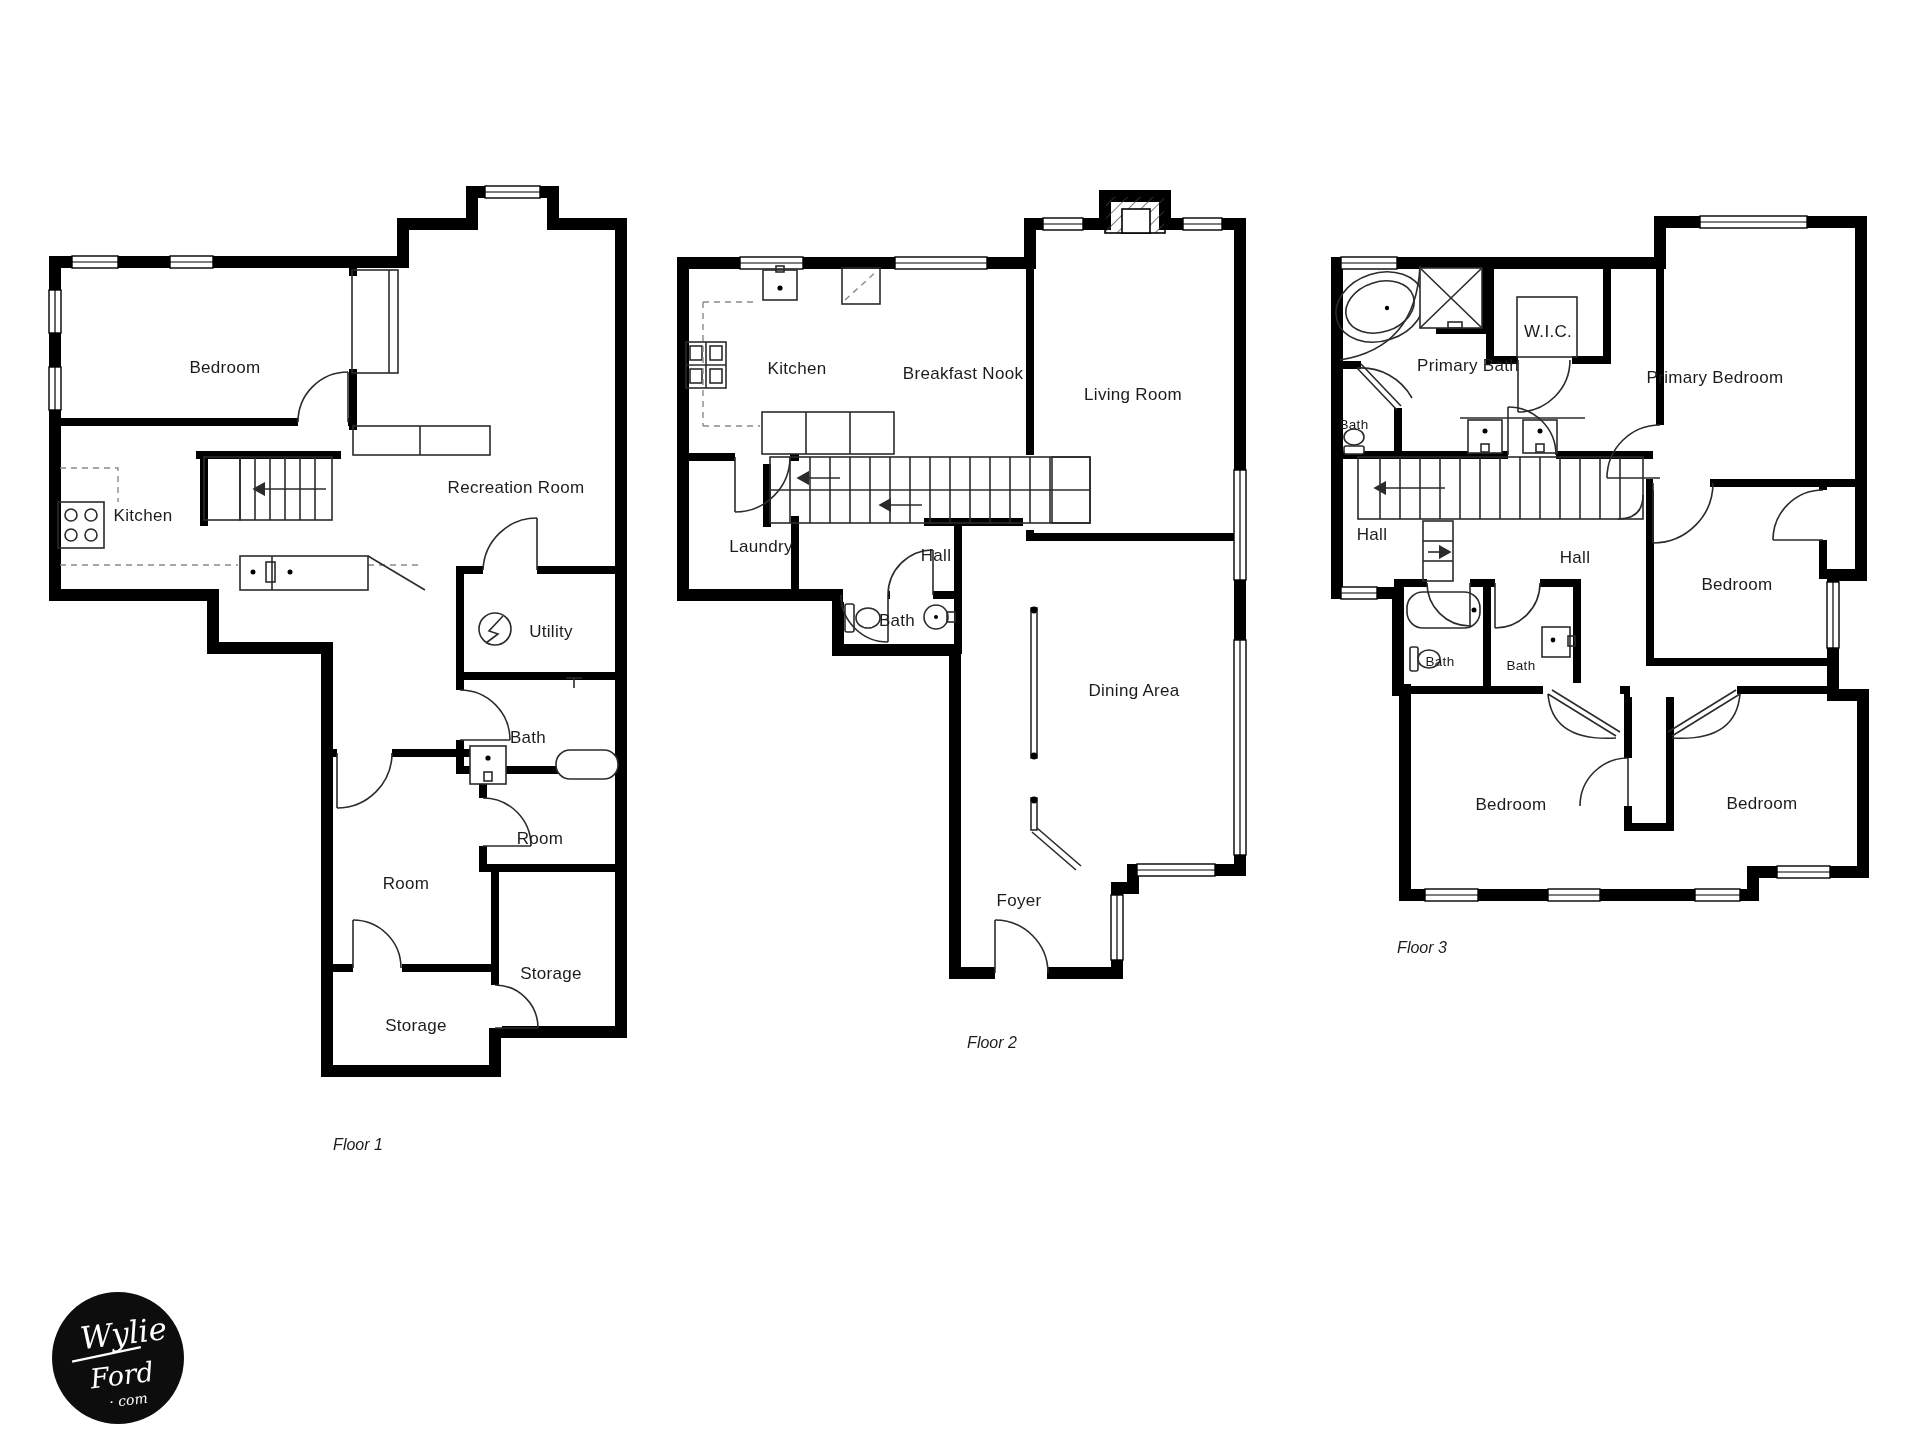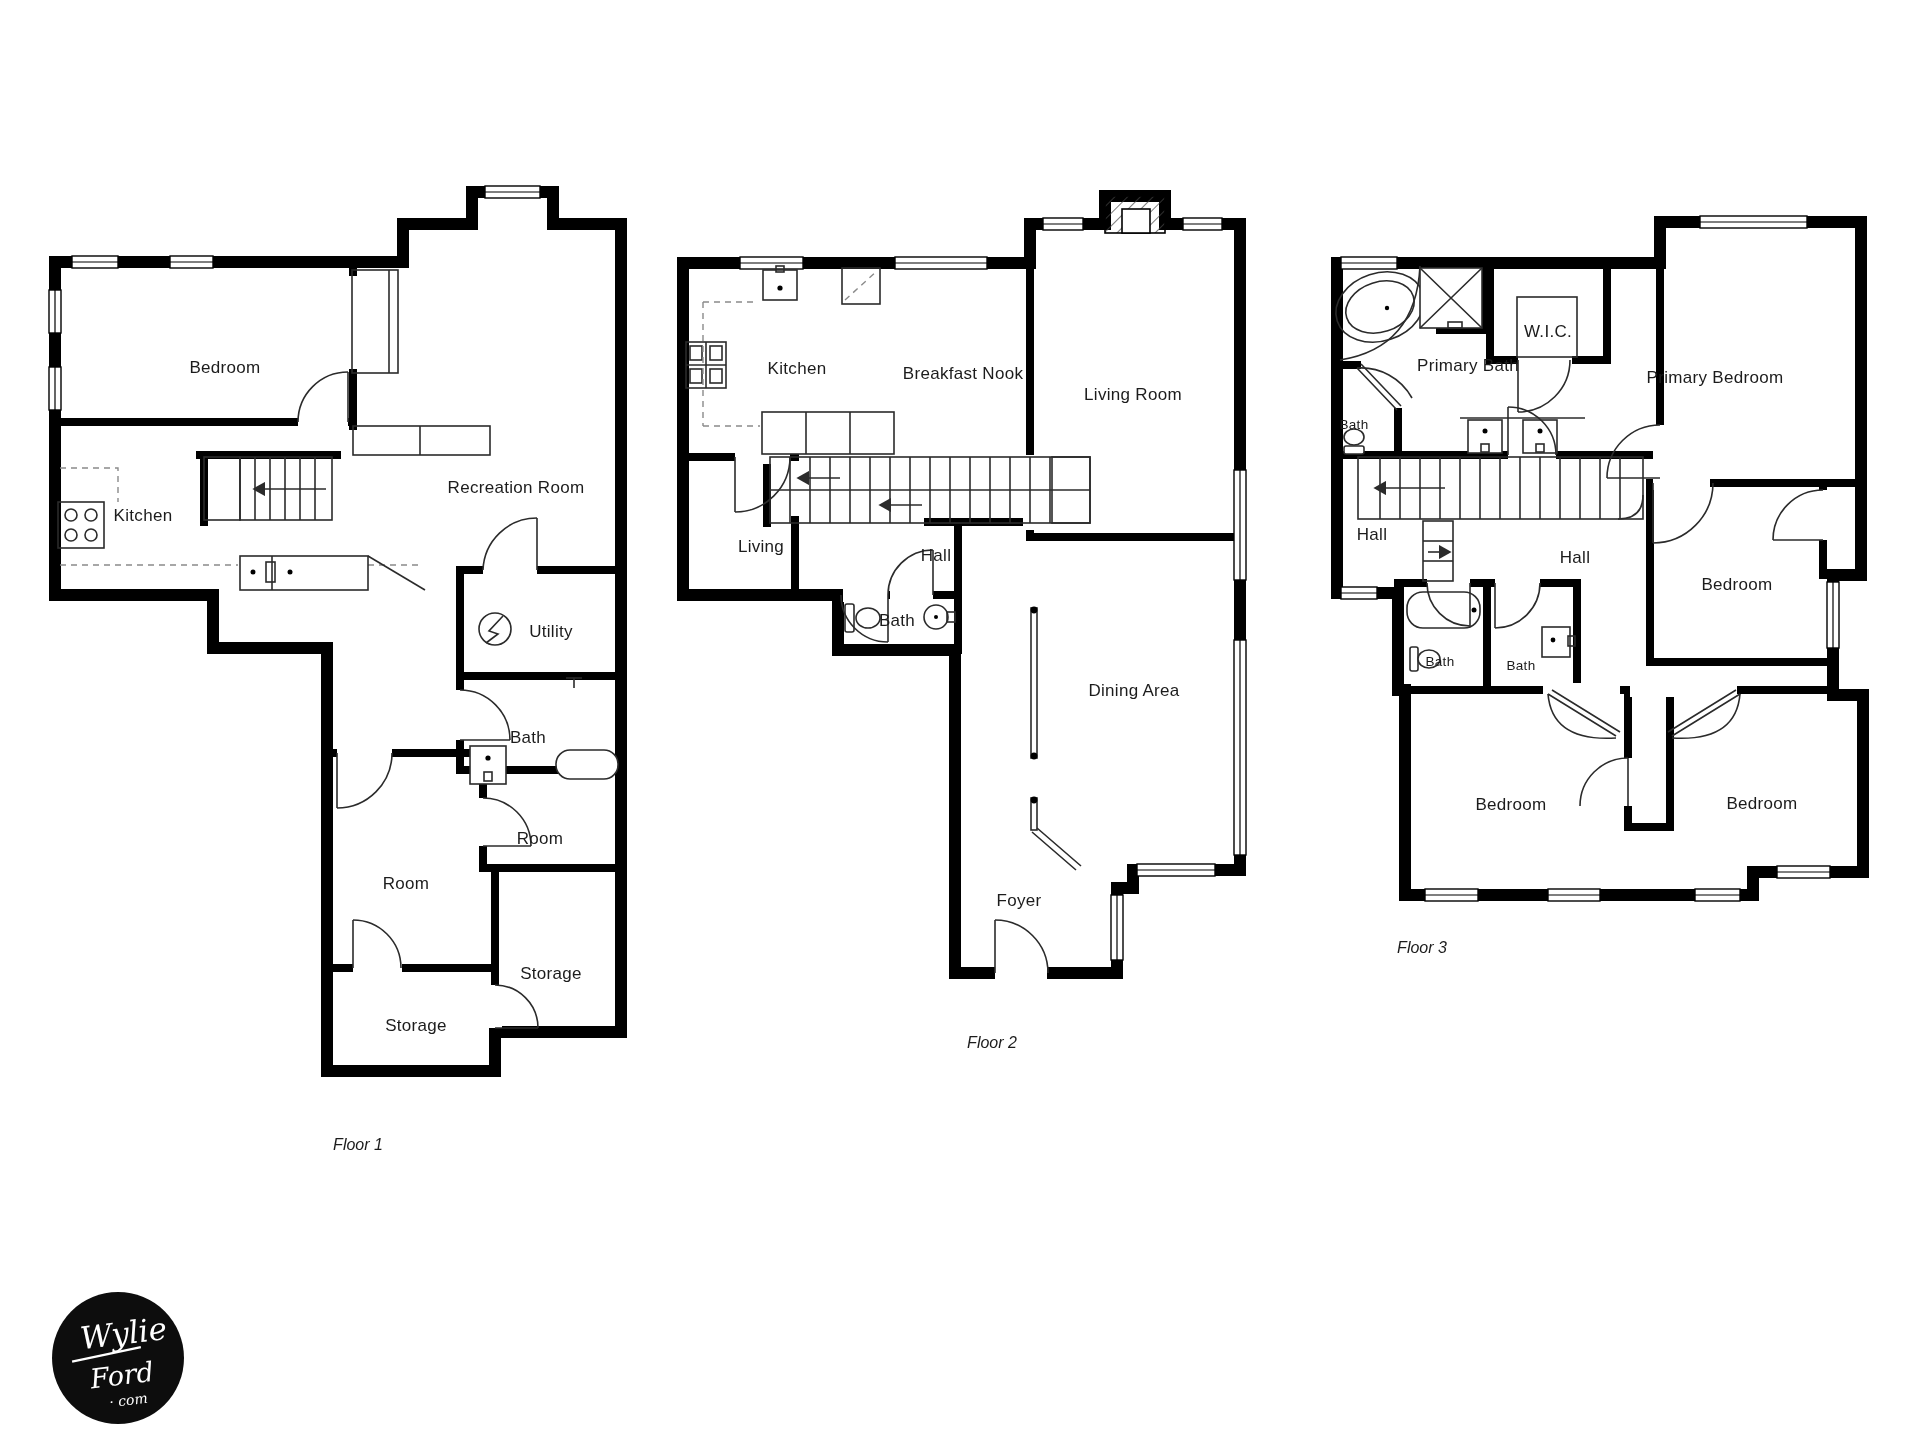--- a/index.html
+++ b/index.html
@@ -397,21 +397,21 @@
 <div class="room-label" style="left:528px;top:738px;">Bath</div>
 <div class="room-label" style="left:540px;top:839px;">Room</div>
 <div class="room-label" style="left:406px;top:884px;">Room</div>
 <div class="room-label" style="left:551px;top:974px;">Storage</div>
 <div class="room-label" style="left:416px;top:1026px;">Storage</div>
 <div class="floor-caption" style="left:358px;top:1145px;text-align:center;">Floor 1</div>
 
 <div class="room-label" style="left:797px;top:369px;">Kitchen</div>
 <div class="room-label" style="left:963px;top:374px;">Breakfast Nook</div>
 <div class="room-label" style="left:1133px;top:395px;">Living Room</div>
-<div class="room-label" style="left:761px;top:547px;">Living</div>
+<div class="room-label" style="left:761px;top:547px;">Laundry</div>
 <div class="room-label" style="left:936px;top:556px;">Hall</div>
 <div class="room-label" style="left:897px;top:621px;">Bath</div>
 <div class="room-label" style="left:1134px;top:691px;">Dining Area</div>
 <div class="room-label" style="left:1019px;top:901px;">Foyer</div>
 <div class="floor-caption" style="left:992px;top:1043px;">Floor 2</div>
 
 <div class="room-label" style="left:1428px;top:366px;margin-left:40px;">Primary Bath</div>
 <div class="room-label" style="left:1548px;top:332px;">W.I.C.</div>
 <div class="room-label small" style="left:1354px;top:424px;">Bath</div>
 <div class="room-label" style="left:1715px;top:378px;">Primary Bedroom</div>

